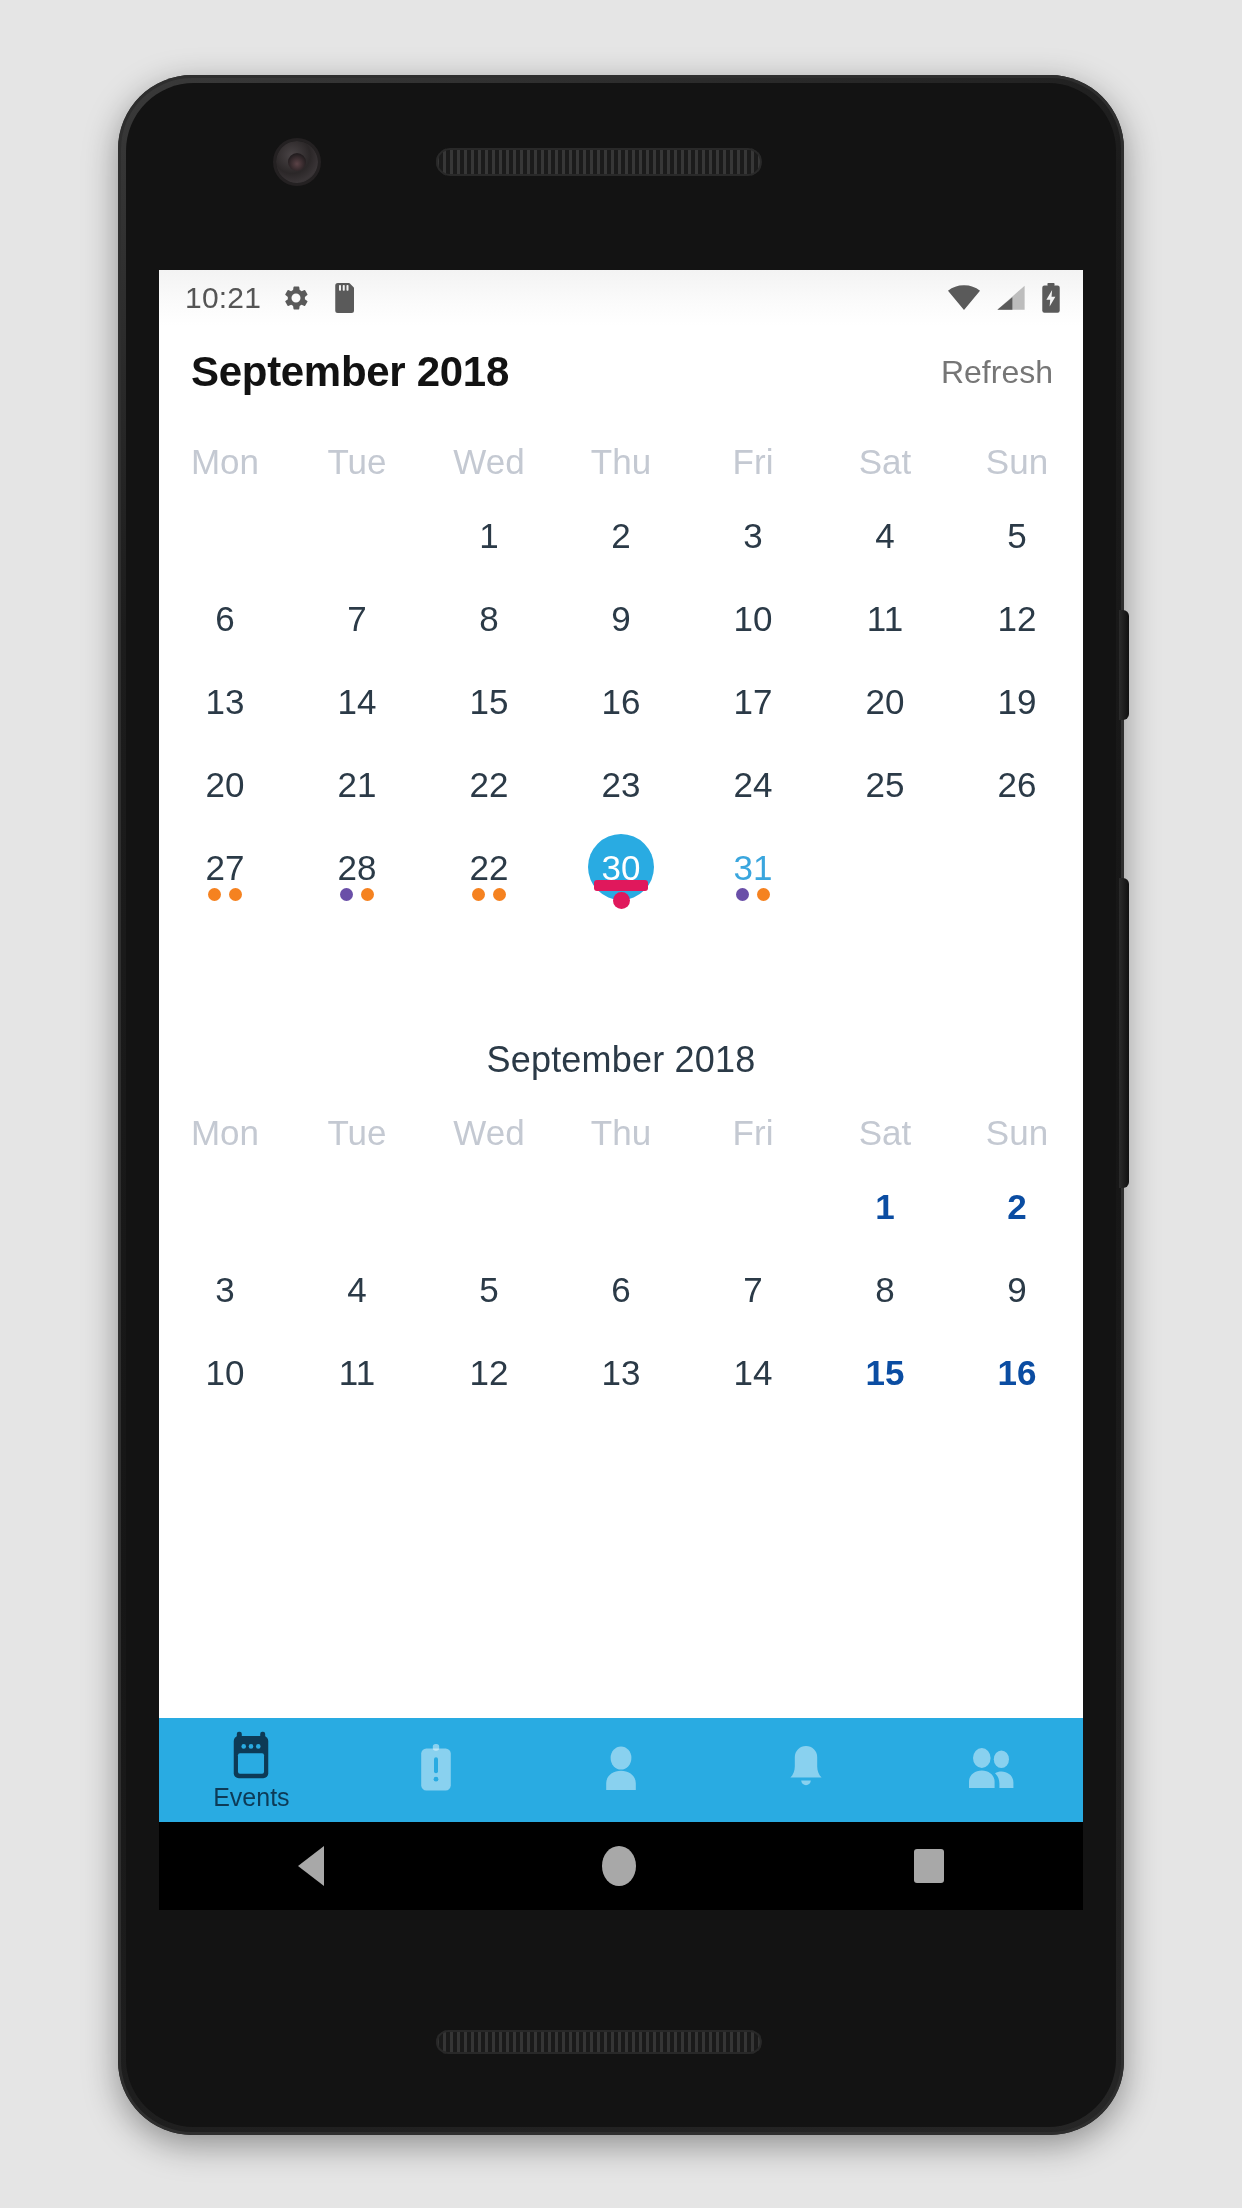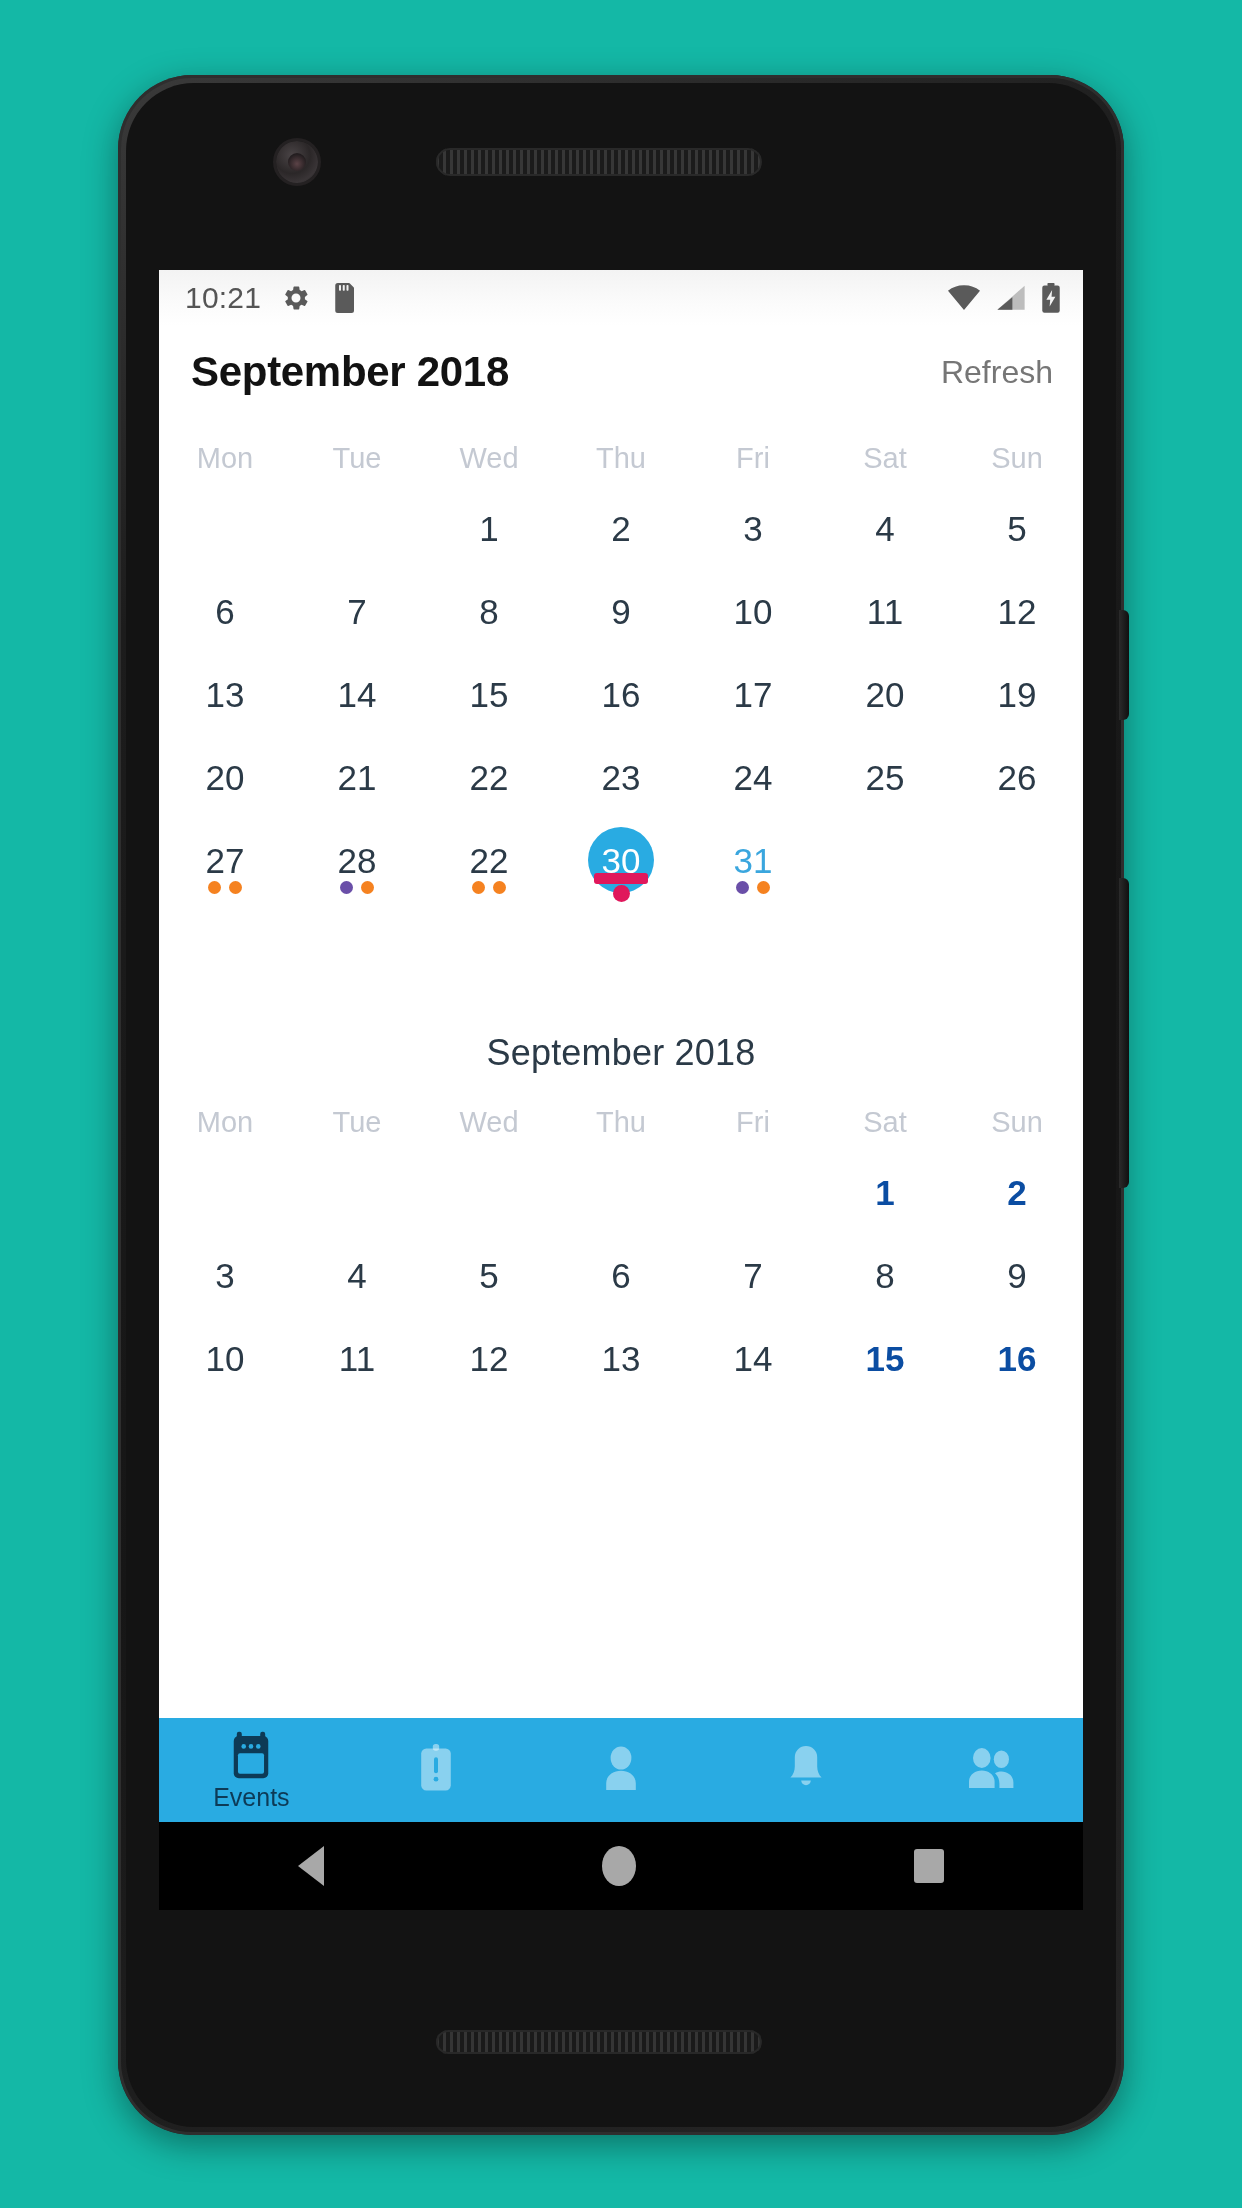--- a/index.html
+++ b/index.html
@@ -9,21 +9,21 @@
     height: 2208px;
     background: #1d9bf0;
     font-family: "Liberation Sans", sans-serif;
     overflow: hidden;
   }
 
   #root {
     position: relative;
     width: 1242px;
     height: 2208px;
-    background: #14b8a6;
+    background: #e5e5e5;
   }
 
   
   .phone {
     position: absolute;
     left: 118px;
     top: 75px;
     width: 1006px;
     height: 2060px;
     border-radius: 74px;
@@ -151,21 +151,21 @@
     padding: 26px 0 18px;
     letter-spacing: .2px;
   }
 
   .weekdays, .week {
     display: grid;
     grid-template-columns: repeat(7, 1fr);
   }
   .wd {
     text-align: center;
-    font-size: 29px;
+    font-size: 35px;
     color: #c4c9d2;
     padding: 14px 0 10px;
   }
 
   .week { }
   .cell {
     height: 83px;
     position: relative;
     display: flex;
     flex-direction: column;

